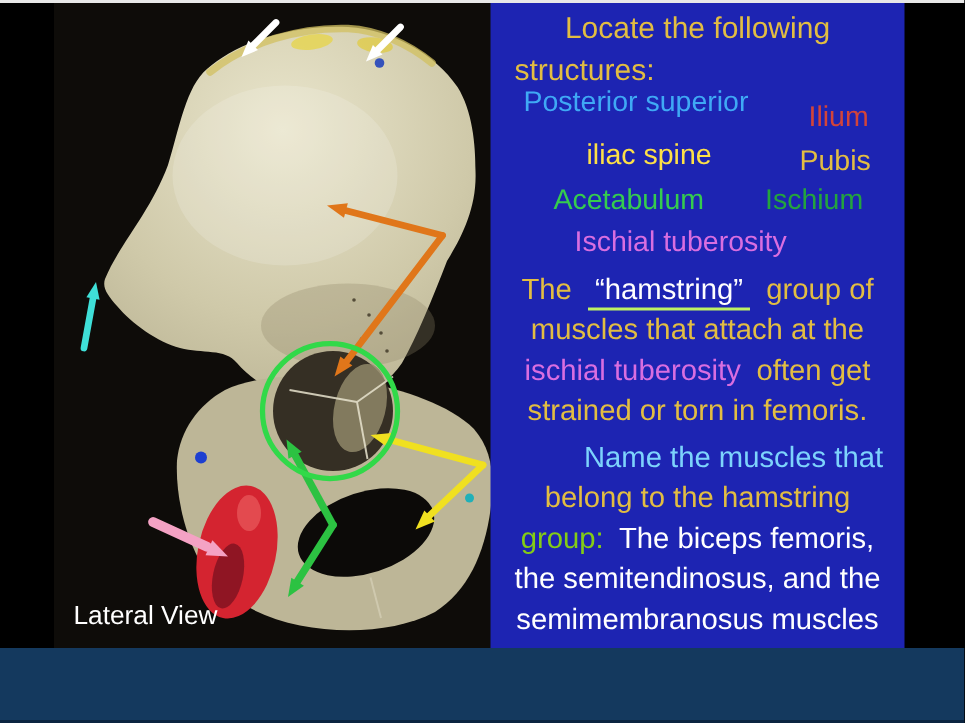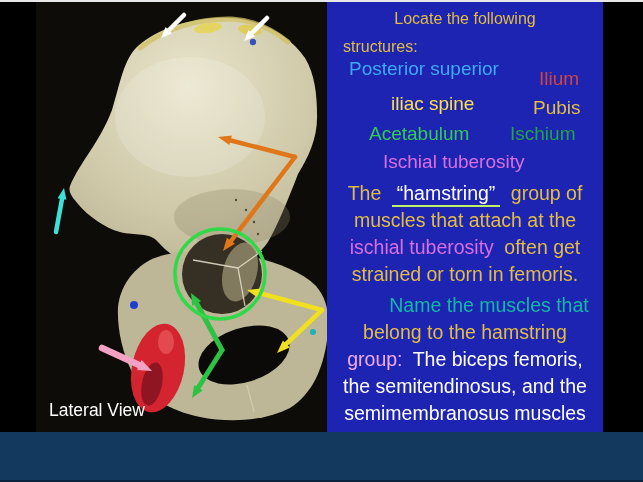--- a/index.html
+++ b/index.html
@@ -3,21 +3,21 @@
 <meta charset="utf-8">
 <style>
   html,body{margin:0;padding:0;background:#000;}
   body{width:643px;height:482px;position:relative;overflow:hidden;
        font-family:"Liberation Sans","DejaVu Sans",sans-serif;}
   #top-strip{position:absolute;left:0;top:0;width:643px;height:2px;background:#e8e8e8;}
   #stage{position:absolute;left:0;top:2px;width:643px;height:430px;background:#000;}
   #photo-wrap{position:absolute;left:0;top:0;width:330px;height:372px;}
   #panel{position:absolute;left:327px;top:0;width:276px;height:430px;background:#1d24b2;}
   .abs{position:absolute;white-space:nowrap;}
-  .t20{font-size:16px;line-height:22px;}
+  .t20{font-size:20px;line-height:22px;}
   .t19{font-size:19px;line-height:21px;}
   .para{position:absolute;left:0;top:178px;width:276px;text-align:center;}
   .pline{font-size:19.5px;line-height:27px;white-space:nowrap;}
   .gap{margin-right:0.26em;}
   .blank{border-bottom:2px solid #bef264;padding:0 5px 1px 5px;}
   .sp2{margin-top:4px;}
   
   #navbar{position:absolute;left:0;top:432px;width:643px;height:50px;background:#14395e;
           border-bottom:2px solid #0a2440;box-sizing:border-box;}
 </style>
@@ -144,24 +144,24 @@
         <span class="gap" style="color: rgb(226, 189, 66);">The</span>
         <span class="blank gap" style="color: rgb(255, 255, 255);">“hamstring”</span>
         <span style="color: rgb(226, 189, 66);">group of</span>
       </div>
       <div class="pline" style="color: rgb(226, 189, 66);">muscles that attach at the</div>
       <div class="pline">
         <span class="gap" style="color: rgb(217, 110, 224);">ischial tuberosity</span>
         <span style="color: rgb(226, 189, 66);">often get</span>
       </div>
       <div class="pline" style="color: rgb(226, 189, 66);">strained or torn in femoris.</div>
-      <div class="pline sp2" style="color: #14b8a6; padding-left: 48px;">Name the muscles that</div>
+      <div class="pline sp2" style="color: #7dd3fc; padding-left: 48px;">Name the muscles that</div>
       <div class="pline" style="color: rgb(226, 189, 66);">belong to the hamstring</div>
       <div class="pline">
-        <span class="gap" style="color: #f0abfc;">group:</span>
+        <span class="gap" style="color: #84cc16;">group:</span>
         <span style="color: rgb(255, 255, 255);">The biceps femoris,</span>
       </div>
       <div class="pline" style="color: rgb(255, 255, 255);">the semitendinosus, and the</div>
       <div class="pline" style="color: rgb(255, 255, 255);">semimembranosus muscles</div>
     </div>
   </div>
 </div>
 
 <div id="navbar" style="background-color: rgb(20, 57, 94);">
   

